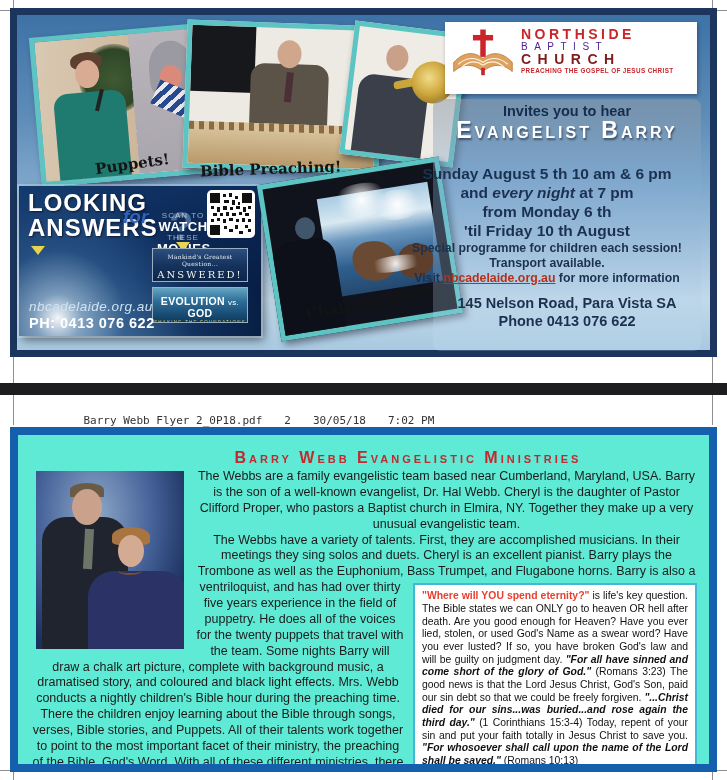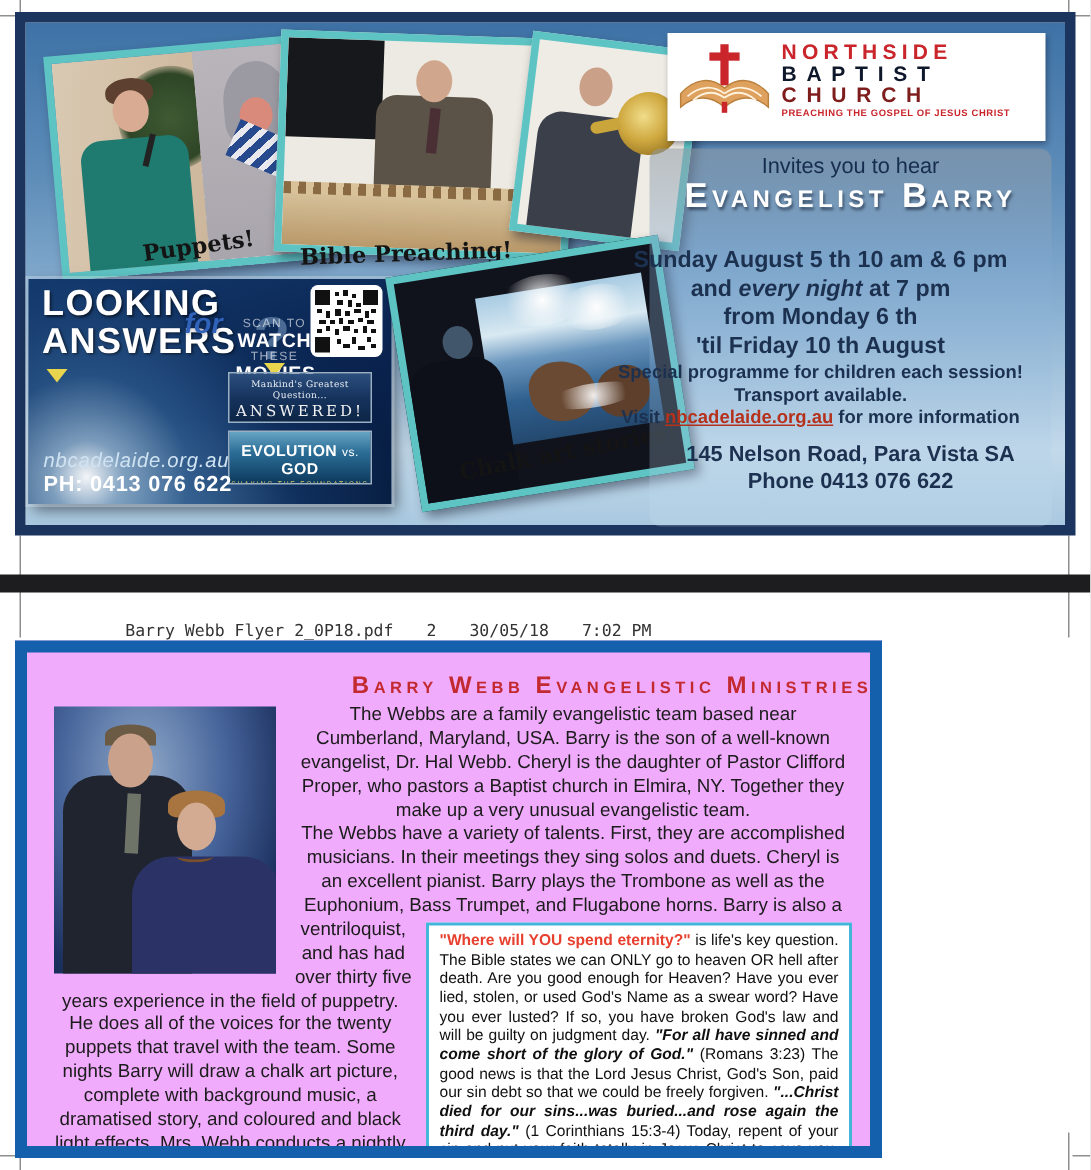--- a/index.html
+++ b/index.html
@@ -101,39 +101,39 @@
   .ph4 .aface{position:absolute;left:26px;top:34px;width:20px;height:22px;border-radius:50%;background:#41566b;}
   .cap-chalk{left:288px;top:277px;transform:rotate(-11deg);}
 
   
   .right-panel{position:absolute;left:416px;top:84px;width:268px;height:252px;border-radius:8px;
      background:linear-gradient(180deg,rgba(145,155,165,.55) 0%,rgba(130,170,210,.35) 30%,rgba(205,228,242,.22) 100%);}
   .logo-box{position:absolute;left:428px;top:7px;width:252px;height:72px;background:#fff;box-shadow:1px 2px 4px rgba(0,0,30,.35);}
   .logo-book{position:absolute;left:6px;top:6px;}
   .logo-text{position:absolute;left:76px;top:5px;width:172px;line-height:1.04;}
   .lt1{color:#c9252b;font-weight:bold;font-size:14px;letter-spacing:3.5px;}
-  .lt2{color:#0f172a;font-weight:bold;font-size:14px;letter-spacing:6.5px;}
+  .lt2{color:#4c1d95;font-weight:normal;font-size:10px;letter-spacing:6.5px;}
   .lt3{color:#7f1d1d;font-weight:bold;font-size:14px;letter-spacing:6.5px;}
   .lt4{color:#c9252b;font-size:6.3px;letter-spacing:.4px;margin-top:2px;font-weight:bold;}
   .invite-intro{position:absolute;left:420px;top:88px;width:260px;text-align:center;
-     color:#162c4e;font-weight:normal;font-size:14.5px;}
+     color:#162c4e;font-weight:bold;font-size:14.5px;}
   .ev-name{position:absolute;left:408px;width:284px;text-align:center;color:#fff;font-weight:bold;
      font-variant:small-caps;letter-spacing:3px;text-shadow:1px 2px 2px rgba(10,20,40,.55);}
   .ev1{top:102px;font-size:23px;}
   .ev2{top:124px;font-size:23px;}
   .sched{position:absolute;left:394px;top:150px;width:272px;text-align:center;color:#1c3150;font-weight:bold;}
   .sched .big{font-size:15.5px;line-height:1.22;}
   .sched .small{font-size:12.3px;line-height:1.22;}
   .sched .em{font-style:italic;}
   .weblink{color:#b5311c;text-decoration:underline;cursor:pointer;}
   .addr{position:absolute;left:414px;top:279px;width:272px;text-align:center;color:#1c3150;font-weight:bold;font-size:14.5px;line-height:1.25;}
 
   
-  .flyer-back{position:absolute;left:10px;top:427px;width:578px;height:345px;box-sizing:border-box;
-     border:8px solid #1560ac;background:#f0abfc;overflow:hidden;padding-left:47px;}
+  .flyer-back{position:absolute;left:10px;top:427px;width:707px;height:345px;box-sizing:border-box;
+     border:8px solid #1560ac;background:#5eead4;overflow:hidden;padding-left:47px;}
   .ministry-title{position:absolute;top:14px;left:130px;width:520px;text-align:center;
      color:#c22a30;font-weight:bold;font-variant:small-caps;font-size:16px;letter-spacing:3px;white-space:nowrap;}
   .back-body{position:absolute;left:14px;right:12px;top:34px;bottom:4px;
      font-size:12.5px;line-height:1.27;color:#1b1b1b;text-align:center;}
   .couple-photo{float:left;width:148px;height:178px;margin:2px 12px 6px 4px;position:relative;overflow:hidden;
      background:radial-gradient(ellipse at 40% 25%,#8fa9c8 0%,#46639a 45%,#1d3260 78%,#122448 100%);}
   .couple-photo .man{position:absolute;left:6px;top:46px;width:86px;height:134px;border-radius:24px 24px 0 0;background:#20242f;}
   .couple-photo .mface{position:absolute;left:36px;top:18px;width:30px;height:36px;border-radius:50%;background:#caa18b;}
   .couple-photo .mhair{position:absolute;left:34px;top:12px;width:34px;height:14px;border-radius:50% 50% 0 0;background:#6b5a44;}
   .couple-photo .mtie{position:absolute;left:48px;top:58px;width:9px;height:40px;background:#6f7468;transform:rotate(3deg);}

